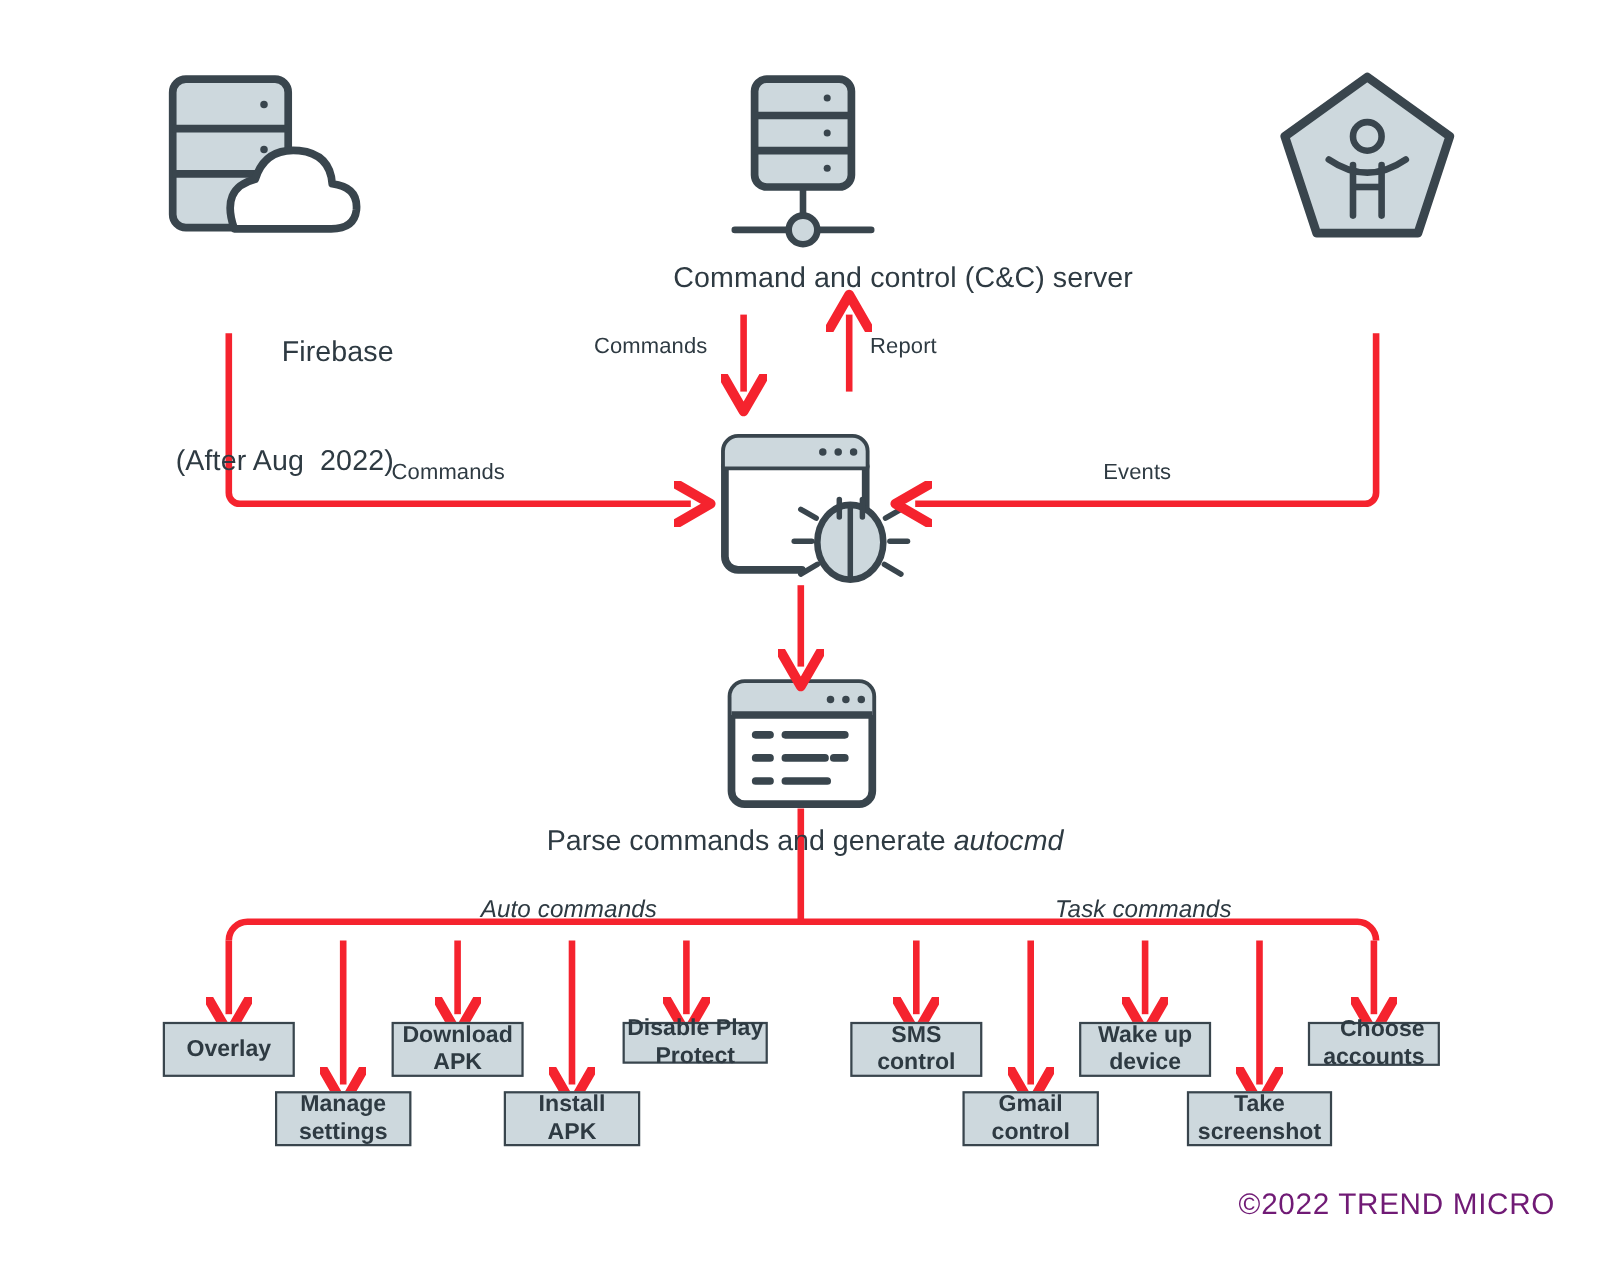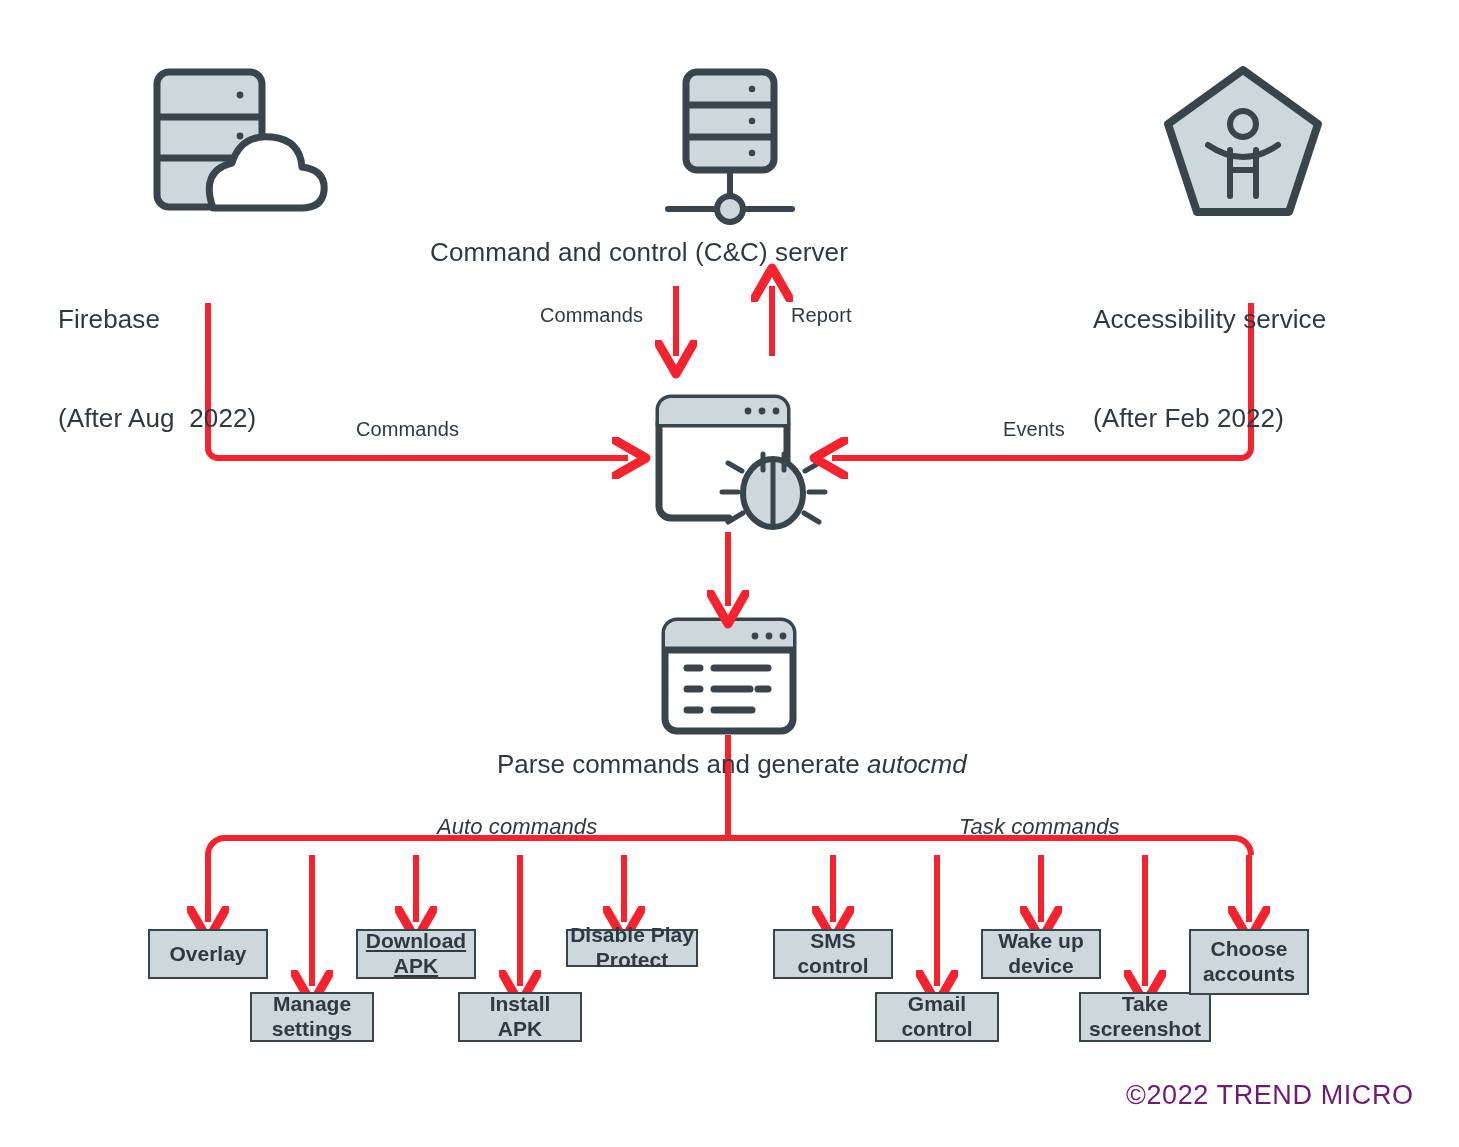--- a/index.html
+++ b/index.html
@@ -5,21 +5,21 @@
 <style>
   html,body{margin:0;padding:0;background:#ffffff;}
   body{
     width:1459px;height:1147px;position:relative;overflow:hidden;
     font-family:"Liberation Sans","DejaVu Sans",sans-serif;
     color:#2E3A42;
   }
   #stage{position:absolute;inset:0;}
   svg.layer{position:absolute;left:0;top:0;width:1459px;height:1147px;}
   .lbl{position:absolute;color:#2E3A42;line-height:1.28;white-space:pre;}
-  .node-label{font-size:26px;text-align:left;letter-spacing:.1px;}
+  .node-label{font-size:26px;text-align:right;letter-spacing:.1px;}
   .edge-label{font-size:20px;letter-spacing:.1px;}
   .branch-label{font-size:22px;font-style:italic;letter-spacing:.1px;}
   .parse-label{font-size:26px;white-space:pre;}
   .parse-label i{font-style:italic;}
   .copyright{font-size:27px;color:#701a75;letter-spacing:.6px;}
   .cmdbox{
     position:absolute;background:#CDD8DD;border:2.5px solid #39454D;
     display:flex;align-items:center;justify-content:center;text-align:center;
     font-size:21px;font-weight:bold;color:#2E3A42;line-height:1.18;
     box-sizing:border-box;
@@ -133,62 +133,58 @@
     </g>
   </svg>
 
   <div class="lbl node-label" style="left:58px;top:236px;width:300px;">
     <div>Firebase</div>
     <div>(After Aug  2022)</div>
   </div>
 
   <div class="lbl node-label" style="left:430px;top:236px;width:600px;">Command and control (C&amp;C) server</div>
 
-  <div class="lbl node-label" style="left:1093px;top:236px;width:300px;">
-    <div>Accessibility service</div>
-    <div>(After Feb 2022)</div>
-  </div>
 
   <div class="lbl edge-label" style="left:540px;top:303px;">Commands</div>
   <div class="lbl edge-label" style="left:791px;top:303px;">Report</div>
   <div class="lbl edge-label" style="left:356px;top:417px;">Commands</div>
   <div class="lbl edge-label" style="left:1003px;top:417px;">Events</div>
 
   <div class="lbl parse-label" style="left:497px;top:748px;"><span>Parse commands and generate </span><i>autocmd</i></div>
 
   <div class="lbl branch-label" style="left:437px;top:813px;">Auto commands</div>
   <div class="lbl branch-label" style="left:959px;top:813px;">Task commands</div>
 
   <div id="boxes">
       <div class="cmdbox" style="left: 148px; top: 929px; width: 120px; height: 50px; justify-content: center;">
         <span>Overlay</span>
       </div>
       <div class="cmdbox" style="left: 250px; top: 992px; width: 124px; height: 50px;">
         <span>Manage<br>settings</span>
       </div>
-      <div class="cmdbox" style="left: 356px; top: 929px; width: 120px; height: 50px; text-decoration: underline;">
+      <div class="cmdbox" style="left: 356px; top: 929px; width: 120px; height: 50px;">
         <span>Download<br>APK</span>
       </div>
       <div class="cmdbox" style="left: 458px; top: 992px; width: 124px; height: 50px;">
         <span>Install<br>APK</span>
       </div>
       <div class="cmdbox" style="left: 566px; top: 929px; width: 132px; height: 38px;">
         <span>Disable Play<br>Protect</span>
       </div>
       <div class="cmdbox" style="left: 773px; top: 929px; width: 120px; height: 50px;">
         <span>SMS<br>control</span>
       </div>
       <div class="cmdbox" style="left: 875px; top: 992px; width: 124px; height: 50px;">
         <span>Gmail<br>control</span>
       </div>
       <div class="cmdbox" style="left: 981px; top: 929px; width: 120px; height: 50px;">
         <span>Wake up<br>device</span>
       </div>
       <div class="cmdbox" style="left: 1079px; top: 992px; width: 132px; height: 50px;">
         <span>Take<br>screenshot</span>
       </div>
-      <div class="cmdbox" style="left: 1189px; top: 929px; width: 120px; height: 66px;">
+      <div class="cmdbox" style="left: 1189px; top: 929px; width: 120px; height: 40px; text-align: right;">
         <span>Choose<br>accounts</span>
       </div>
     </div>
 
   <div class="lbl copyright" style="left:1126px;top:1078px;">©2022 TREND MICRO</div>
 </div>
 
 </body></html>

